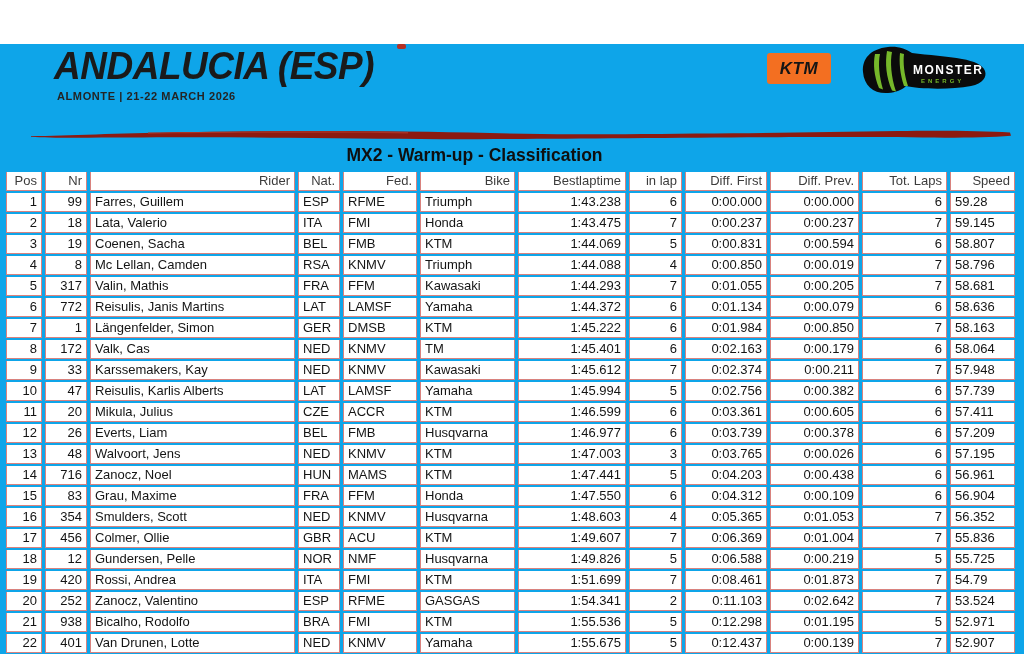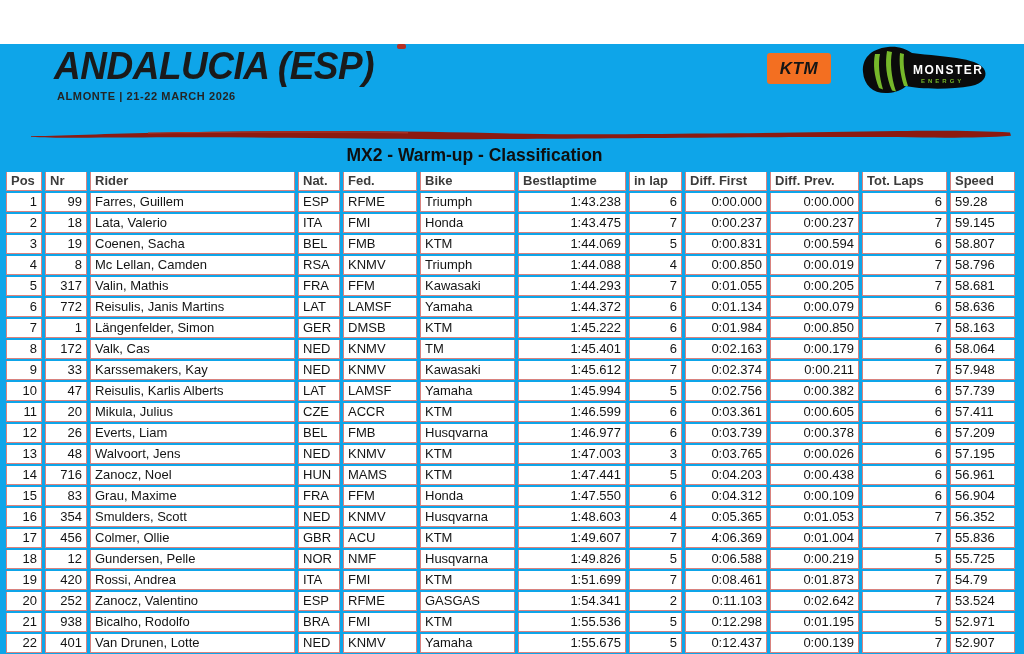--- a/index.html
+++ b/index.html
@@ -42,21 +42,21 @@
   table.results {
     position:absolute; top:126px; left:3px; width:1015px;
     border-collapse:separate; border-spacing:3px 2px; table-layout:fixed;
   }
   .results th, .results td {
     border:1px solid #d9827e; border-top:none;
     font-size:13px; padding:0 4px; height:19px; line-height:18px;
     white-space:nowrap; overflow:hidden; box-sizing:border-box;
     background:#ffffff;
   }
-  .results th { font-weight:bold; color:#3c3c3c; text-align:left; }
+  .results th { font-weight:normal; color:#3c3c3c; text-align:right; }
   .results td { color:#141414; }
   .al-right { text-align:right; }
   .al-left  { text-align:left; }
 </style>
 </head>
 <body>
 
 <div class="page">
 
   <div class="event-title">ANDALUCIA (ESP)</div>
@@ -346,21 +346,21 @@
         </tr>
         <tr>
           <td class="al-right">17</td>
           <td class="al-right">456</td>
           <td class="al-left">Colmer, Ollie</td>
           <td class="al-left">GBR</td>
           <td class="al-left">ACU</td>
           <td class="al-left">KTM</td>
           <td class="al-right">1:49.607</td>
           <td class="al-right">7</td>
-          <td class="al-right">4:06.369</td>
+          <td class="al-right">0:06.369</td>
           <td class="al-right">0:01.004</td>
           <td class="al-right">7</td>
           <td class="al-left">55.836</td>
         </tr>
         <tr>
           <td class="al-right">18</td>
           <td class="al-right">12</td>
           <td class="al-left">Gundersen, Pelle</td>
           <td class="al-left">NOR</td>
           <td class="al-left">NMF</td>

